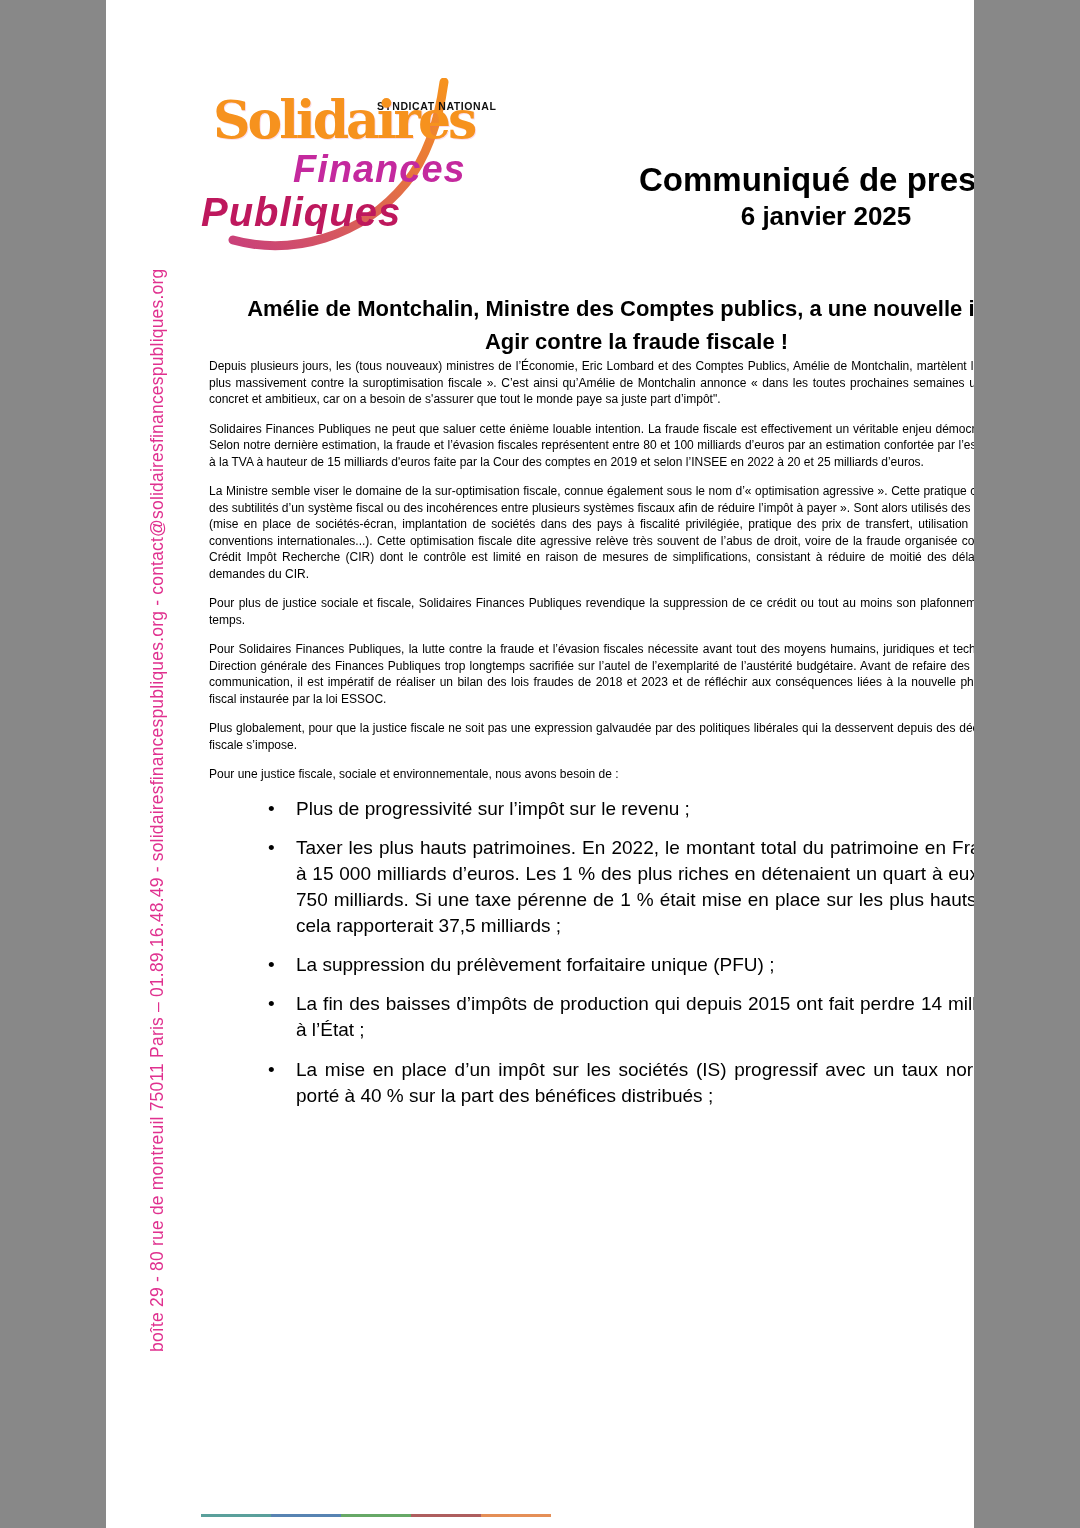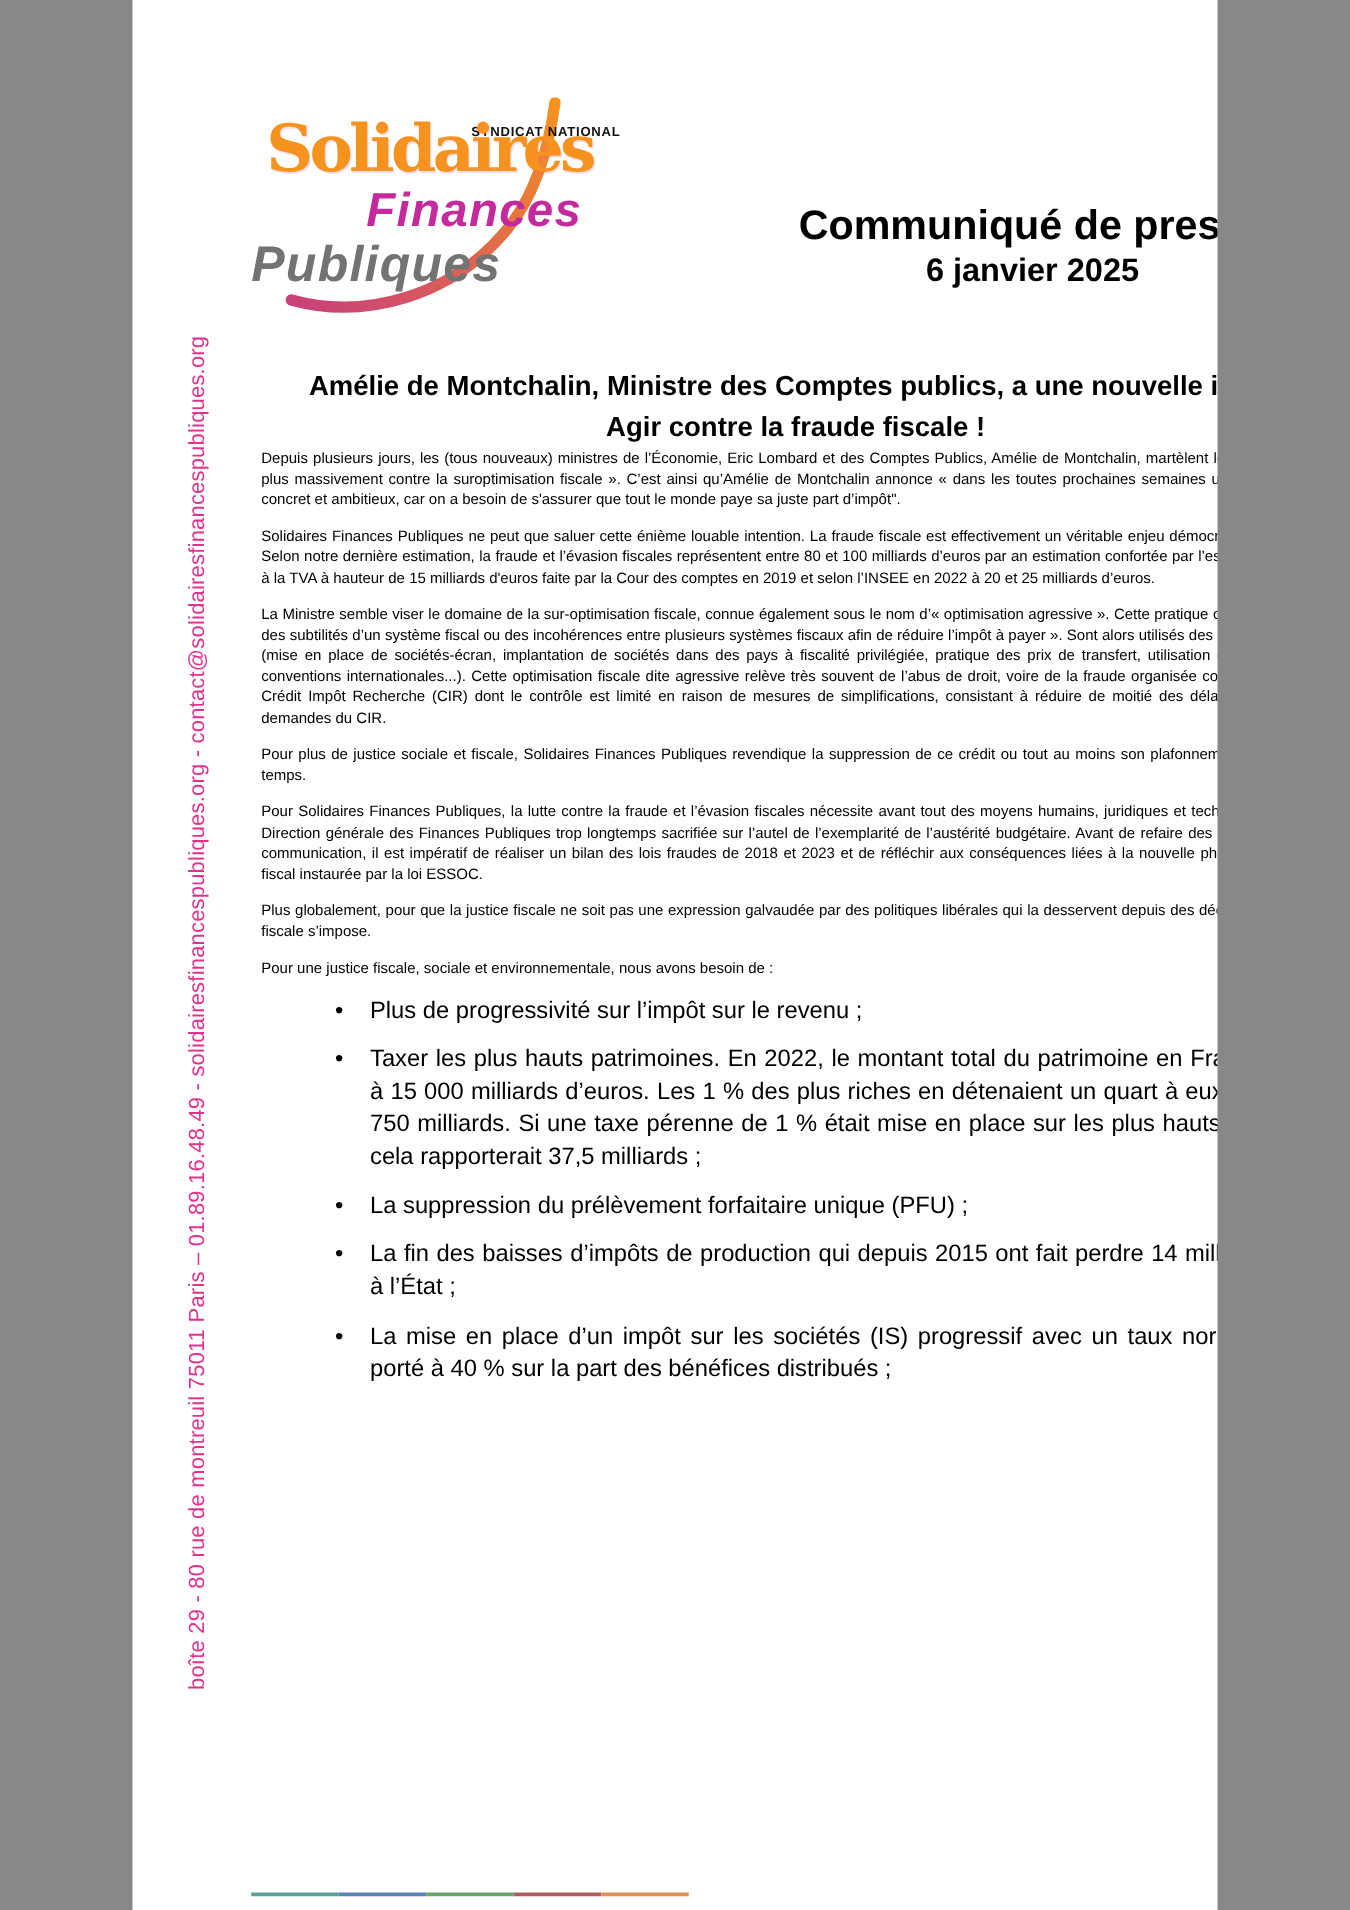--- a/index.html
+++ b/index.html
@@ -23,21 +23,21 @@
     text-shadow:1px 1px 0 #e8559f33;
   }
   .logo-word2 {
     position:absolute; left:92px; top:72px;
     font-style:italic; font-weight:bold; font-size:38px; line-height:1;
     color:#c4299e; letter-spacing:1px;
   }
   .logo-word3 {
     position:absolute; left:0px; top:114px;
     font-style:italic; font-weight:bold; font-size:40px; line-height:1;
-    color:#737373; letter-spacing:1px;
+    color:#be185d; letter-spacing:1px;
   }
 
   
   .header { position:absolute; left:460px; top:138px; width:520px; text-align:center; }
   .header-title { font-size:33px; font-weight:bold; line-height:1.1;margin-top:24px; }
   .header-date  { font-size:26px; font-weight:bold; margin-top:3px; }
 
   
   .headline {
     position:absolute; left:92px; top:292px; width:877px;

